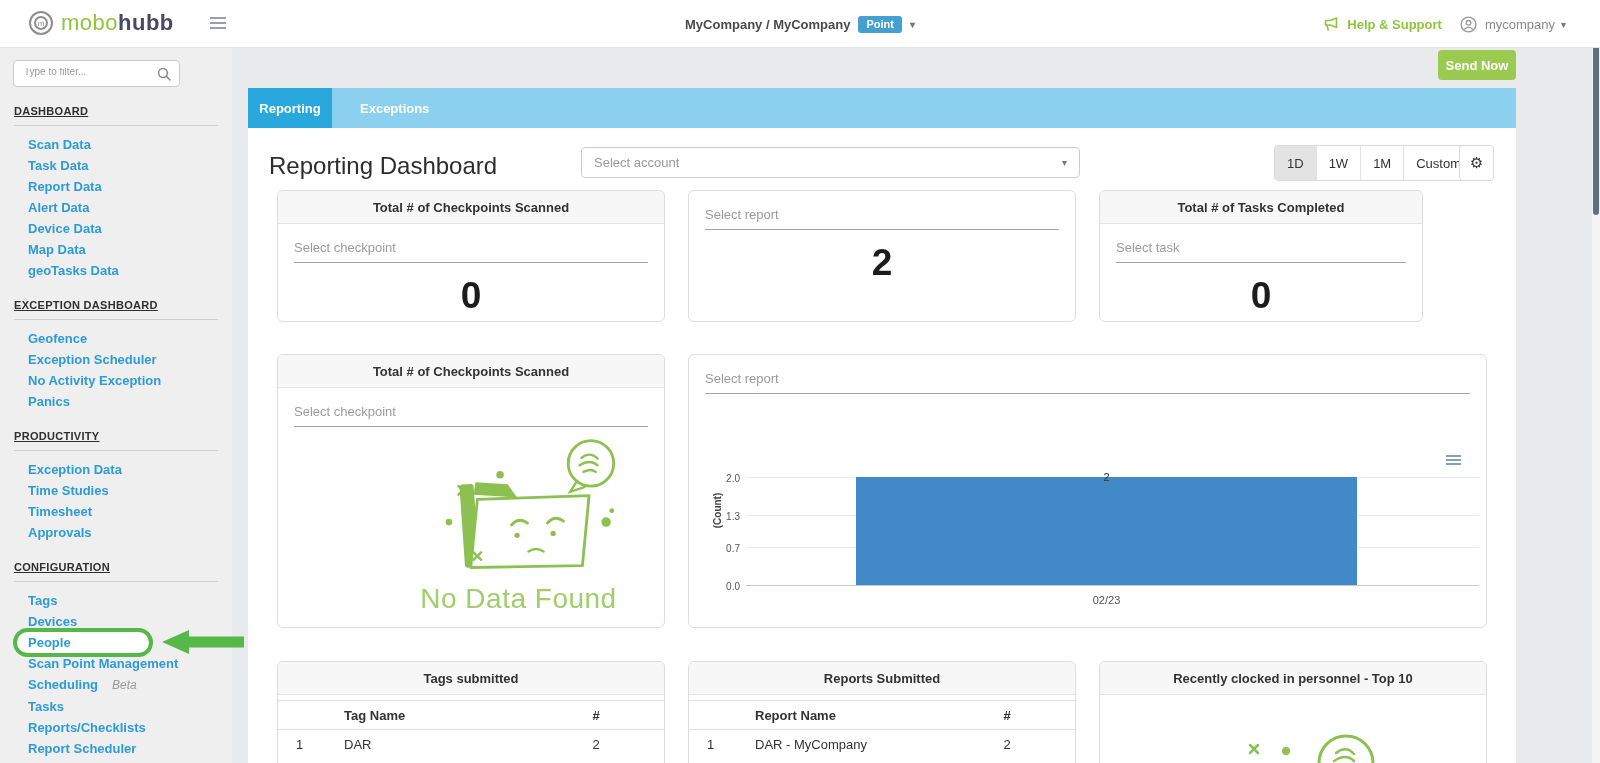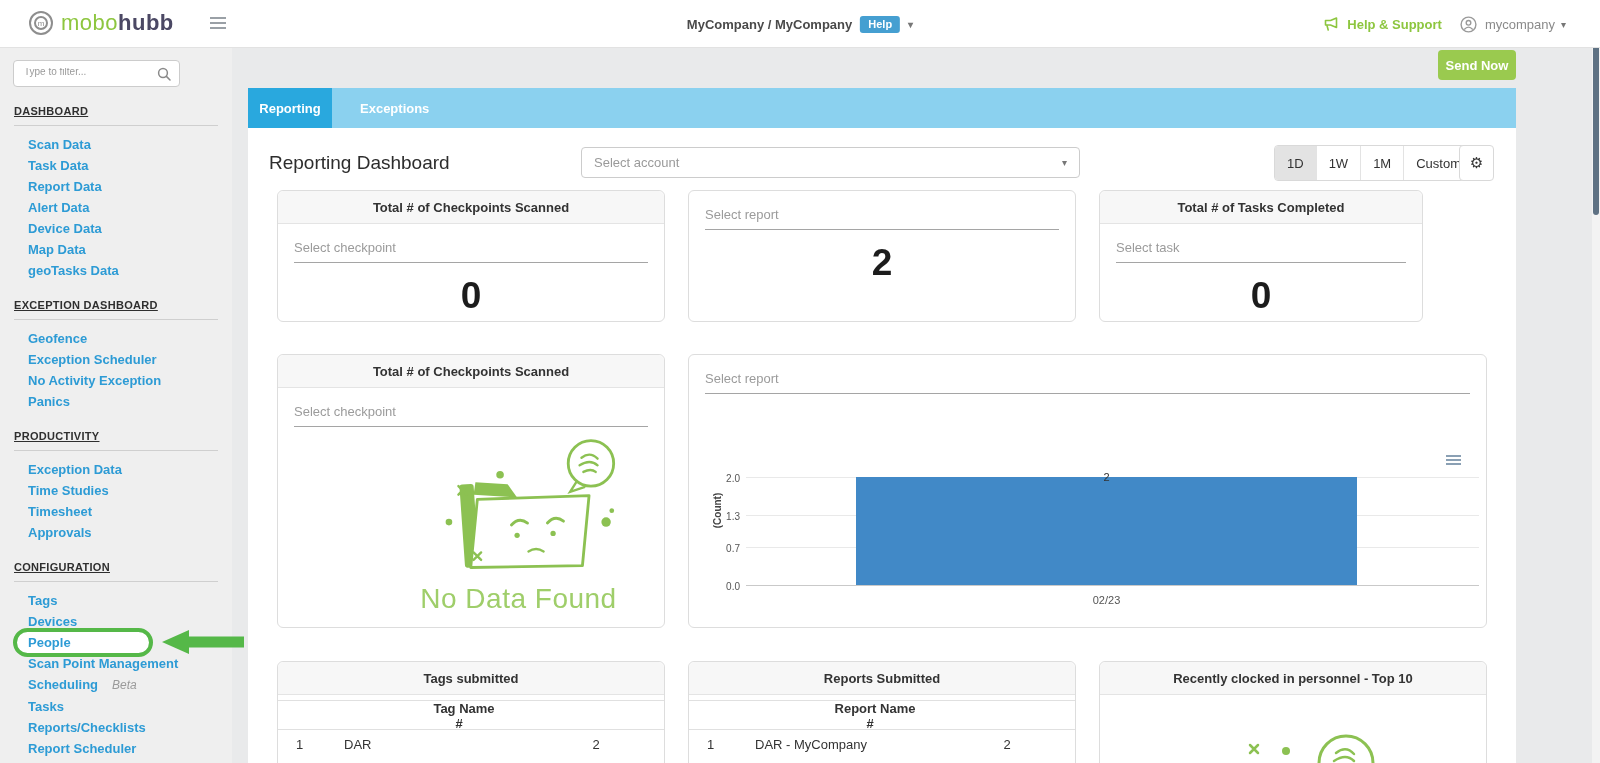--- a/index.html
+++ b/index.html
@@ -47,21 +47,21 @@
               background:var(--button-green,#9aca4f); color:#fff; font-family:inherit; font-size:13px; font-weight:bold; border-radius:4px; }
   .tabbar { position:absolute; left:248px; top:88px; width:1268px; height:40px; background:var(--tabbar-blue,#8bd1ef);
             display:flex; align-items:stretch; }
   .tab { display:flex; align-items:center; justify-content:center; color:#fff; font-size:13px; font-weight:bold;
          cursor:pointer; padding:0 18px; }
   .tab.active { background:var(--tab-active-blue,#29a8de); width:84px; padding:0; }
   .tab.plain { margin-left:10px; }
 
   
   .panel { position:absolute; left:248px; top:128px; width:1268px; height:635px; background:#fff; overflow:hidden; }
-  .page-title { position:absolute; left:21px; top:24px; font-size:19px; font-weight:normal; color:#2d2d2d; }
+  .page-title { position:absolute; left:21px; top:24px; font-size:24px; font-weight:normal; color:#2d2d2d; }
   .account-select { position:absolute; left:333px; top:19px; width:499px; height:31px; border:1px solid #ccc;
                     border-radius:4px; display:flex; align-items:center; padding:0 12px; cursor:pointer; }
   .account-select .ph { flex:1; font-size:13px; color:#9a9a9a; }
   .range-group { position:absolute; left:1026px; top:17px; height:36px; display:flex; border:1px solid #d9d9d9;
                  border-radius:4px; overflow:hidden; background:#fff; }
   .range-btn { border:none; background:#fff; font-family:inherit; font-size:13px; color:#333; cursor:pointer;
                padding:0 12px; border-left:1px solid #e3e3e3; }
   .range-btn:first-child { border-left:none; }
   .range-btn.active { background:#e3e3e3; }
   .gear-btn { position:absolute; left:1211px; top:17px; width:35px; height:36px; border:1px solid #d9d9d9;
@@ -101,21 +101,21 @@
   .gridline { position:absolute; left:0; right:0; height:1px; background:#e9e9e9; }
   .gridline.baseline { background:#c9c9c9; }
   .ytick { position:absolute; left:-50px; width:44px; text-align:right; font-size:10px; color:#555; }
   .bar { position:absolute; left:110px; width:501px; bottom:1px; }
   .bar-label { position:absolute; left:110px; width:501px; text-align:center; font-size:11px; color:#333; }
   .xtick { position:absolute; left:110px; width:501px; top:calc(100% + 8px); text-align:center; font-size:11px; color:#555; }
 
   
   .table { margin-top:5px; }
   .trow { display:flex; align-items:center; height:28px; font-size:13px; color:#333; padding-right:24px; }
-  .trow.thead { height:30px; font-weight:bold; border-top:1px solid #e0e0e0; border-bottom:1px solid #e0e0e0;flex-direction:column; }
+  .trow.thead { height:30px; font-weight:bold; border-top:1px solid #e0e0e0; border-bottom:1px solid #e0e0e0; }
   .trow .c0 { width:56px; padding-left:18px; }
   .trow .c1 { flex:1; padding-left:10px; }
   .trow .c2 { width:88px; text-align:center; }
 
   .pers-body { position:relative; height:146px; overflow:hidden; }
   .pers-body svg { position:absolute; left:0; top:0; }
 
   
   .scrollbar { position:absolute; right:0; top:0; width:8px; height:763px; background:#f3f3f3; }
   .scrollbar .thumb { position:absolute; left:1px; top:45px; width:6px; height:170px; background:#5e7183; border-radius:3px; }
@@ -132,21 +132,21 @@
     </svg>
     <span class="logo-text"><span class="logo-mobo">mobo</span><span class="logo-hubb">hubb</span></span>
   </div>
   <div class="hamburger">
       <i></i>
       <i></i>
       <i></i>
     </div>
   <div class="company-switch">
     <span>MyCompany / MyCompany</span>
-    <span class="site-badge">Help</span>
+    <span class="site-badge">Point</span>
     <span class="caret">▾</span>
   </div>
   <div class="header-right">
     <svg width="17" height="15" viewBox="0 0 17 15">
       <path d="M14.5 1 L14.5 10.5 L8.5 8 L3.5 8 L3.5 3.5 L8.5 3.5 Z" fill="none" stroke="#8dc63f" stroke-width="1.6" stroke-linejoin="round"></path>
       <path d="M5 8.5 L6.2 13" stroke="#8dc63f" stroke-width="1.6" stroke-linecap="round" fill="none"></path>
     </svg>
     <a class="help-link">Help &amp; Support</a>
     <svg width="17" height="17" viewBox="0 0 17 17">
       <circle cx="8.5" cy="8.5" r="7.4" fill="none" stroke="#9a9a9a" stroke-width="1.4"></circle>

